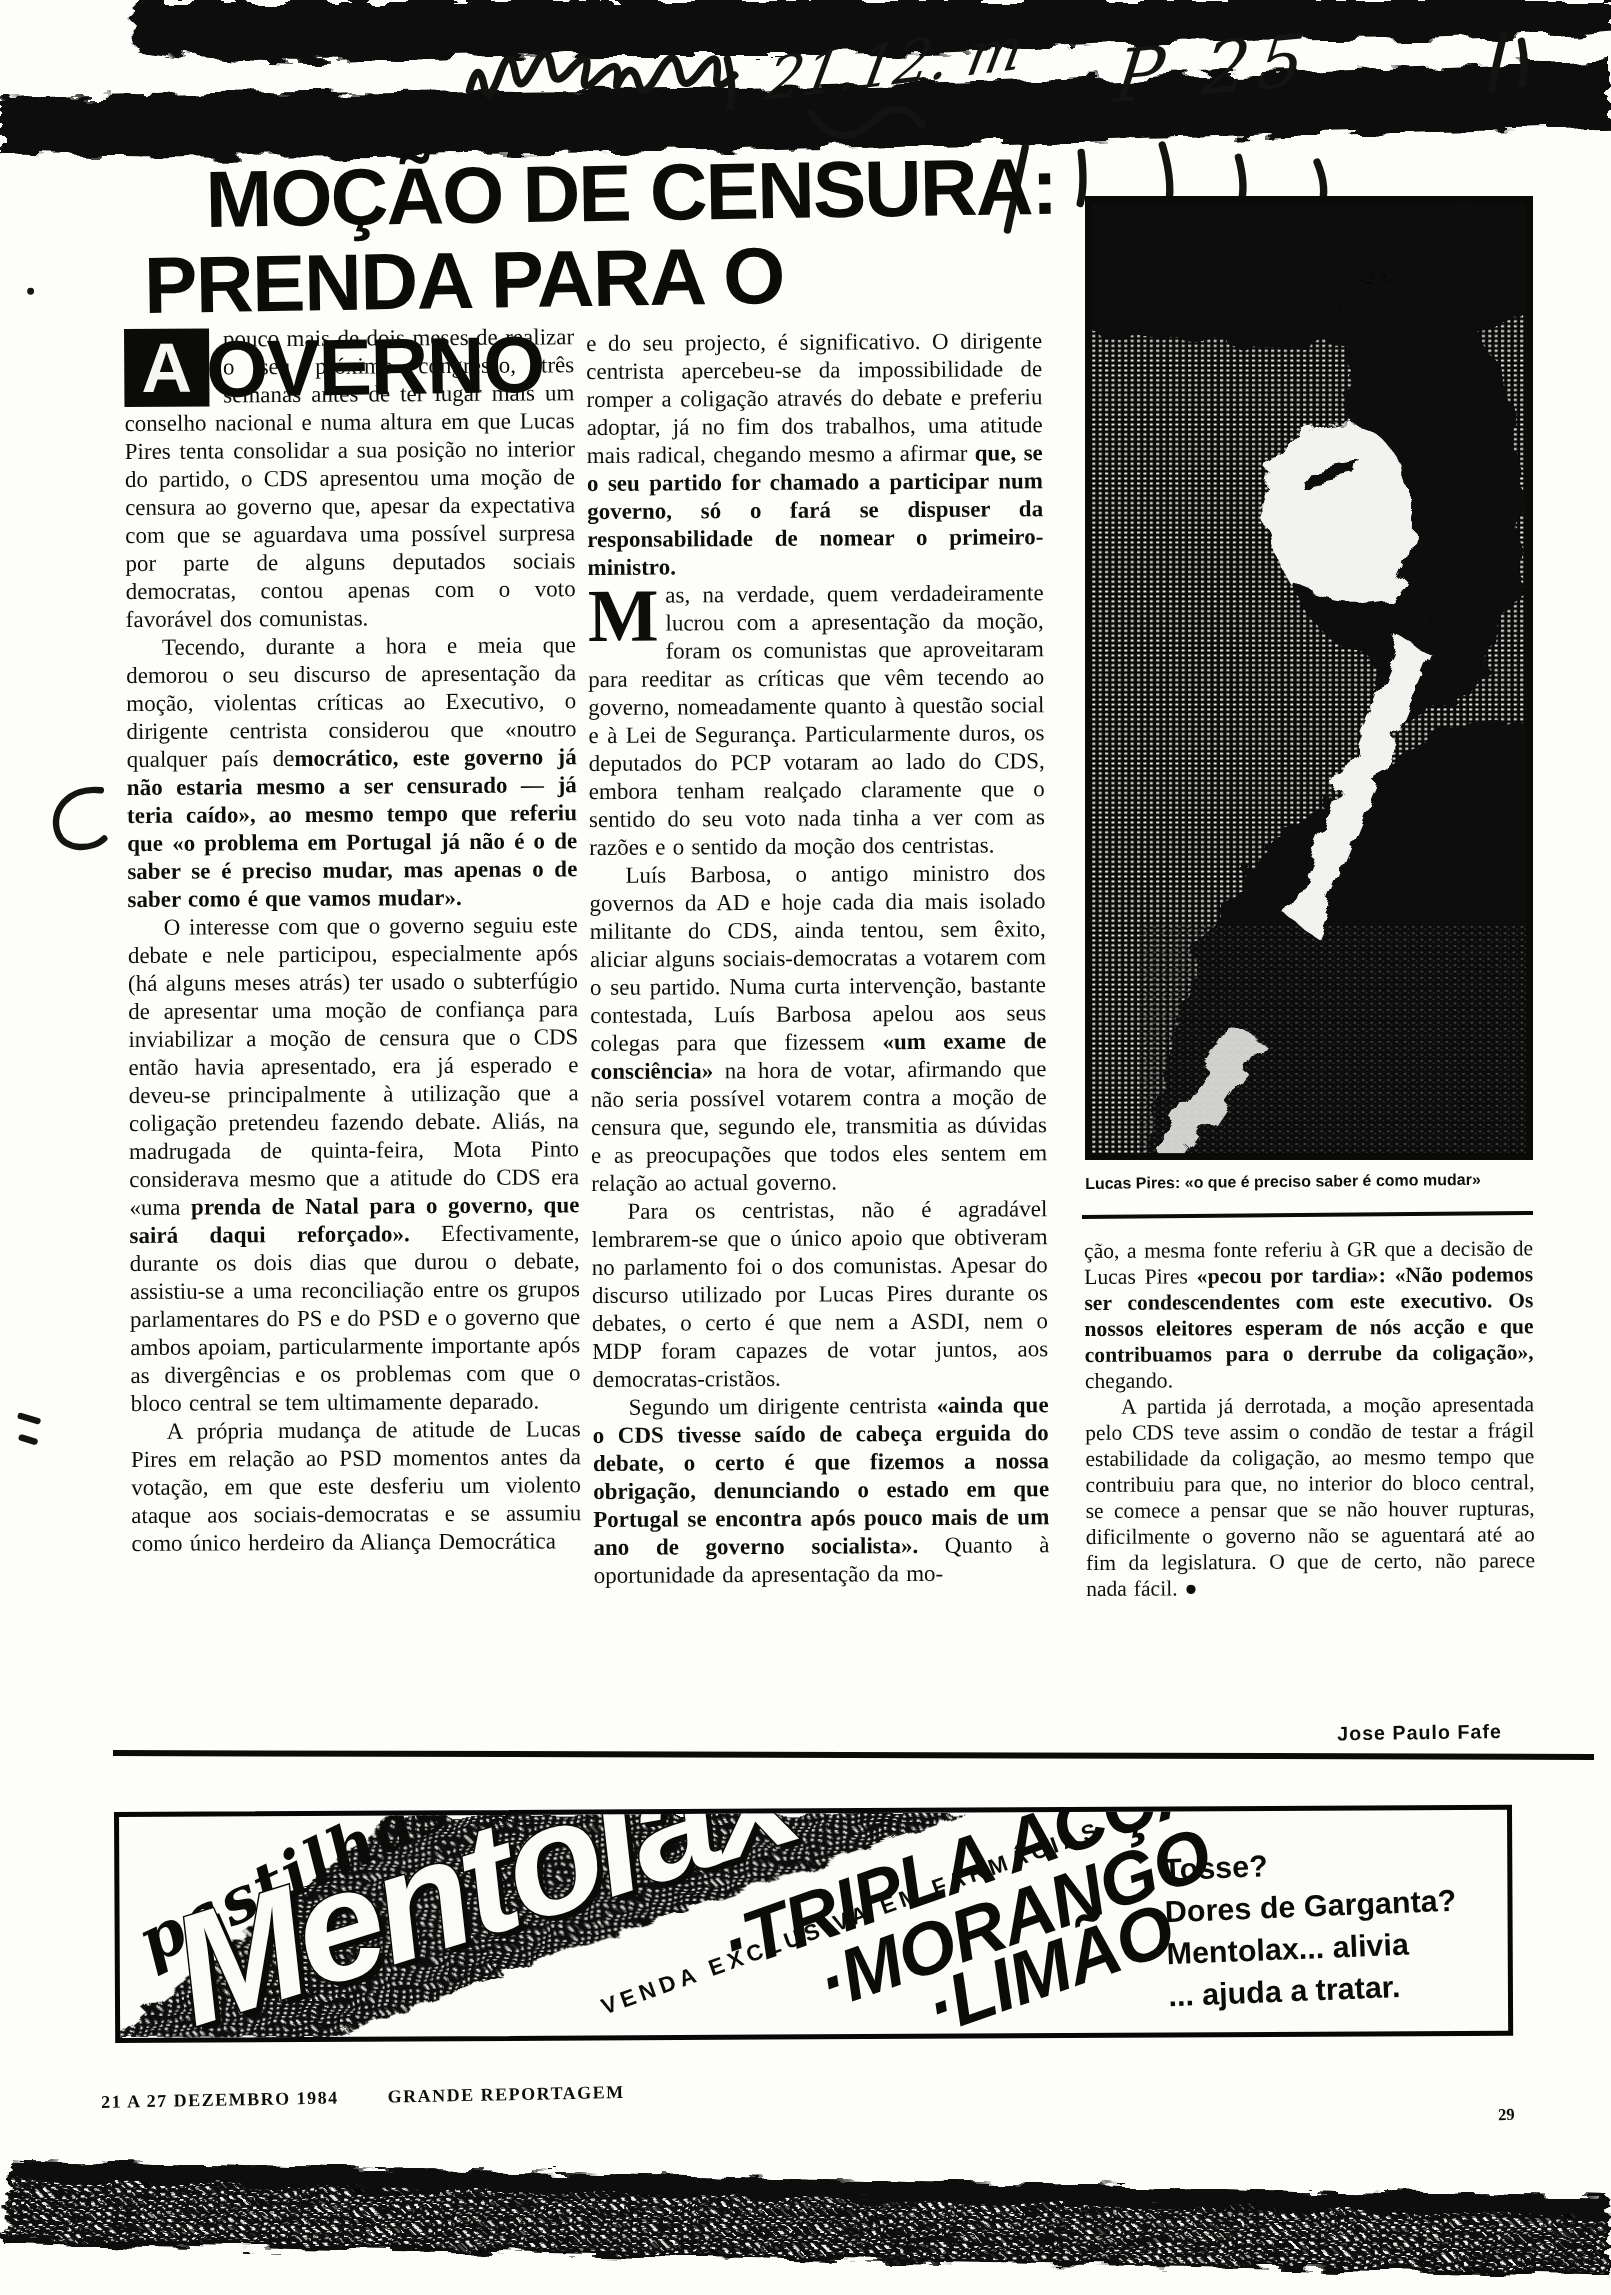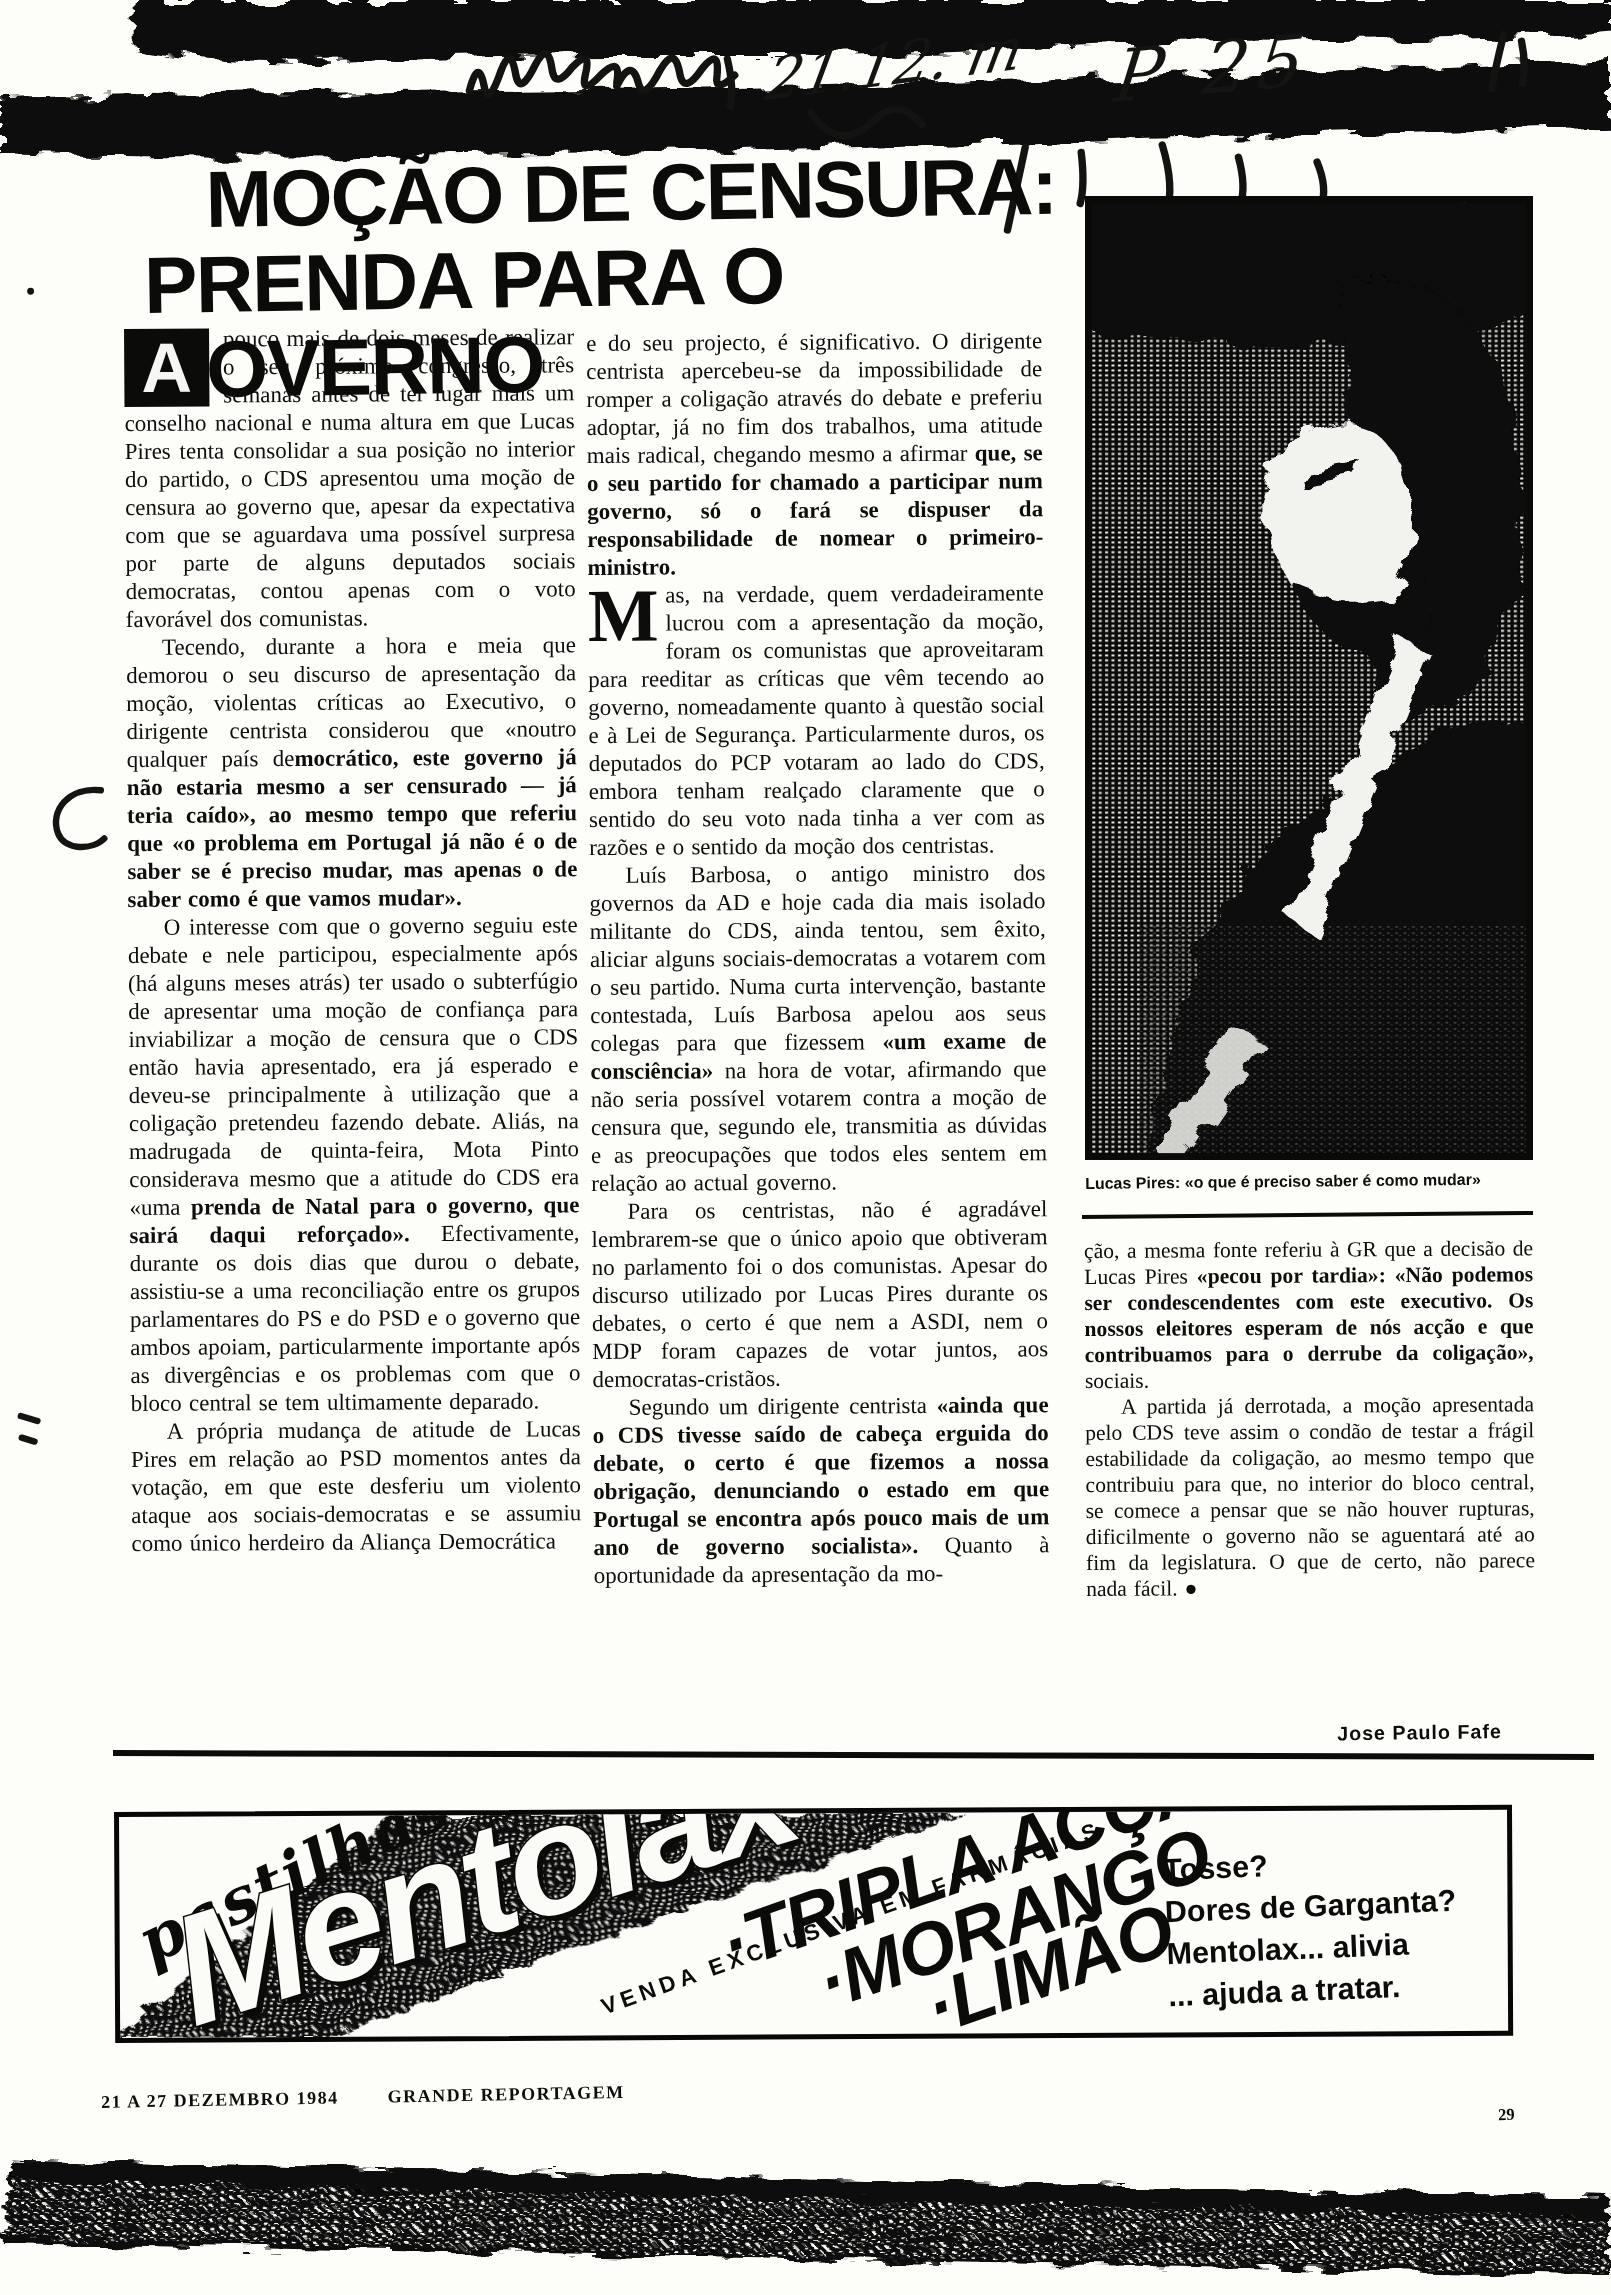--- a/index.html
+++ b/index.html
@@ -116,21 +116,21 @@
       <p class="ind"><span>A própria mudança de atitude de Lucas Pires em relação ao PSD momentos antes da votação, em que este desferiu um violento ataque aos sociais-democratas e se assumiu como único herdeiro da Aliança Democrática</span></p>
     </div>
   <div class="abs col col2">
       <p><span>e do seu projecto, é significativo. O dirigente centrista apercebeu-se da impossibilidade de romper a coligação através do debate e preferiu adoptar, já no fim dos trabalhos, uma atitude mais radical, chegando mesmo a afirmar </span><span class="b">que, se o seu partido for chamado a participar num governo, só o fará se dispuser da responsabilidade de nomear o primeiro-ministro.</span></p>
       <p><span class="dc dcM">M</span><span>as, na verdade, quem verdadeiramente lucrou com a apresentação da moção, foram os comunistas que aproveitaram para reeditar as críticas que vêm tecendo ao governo, nomeadamente quanto à questão social e à Lei de Segurança. Particularmente duros, os deputados do PCP votaram ao lado do CDS, embora tenham realçado claramente que o sentido do seu voto nada tinha a ver com as razões e o sentido da moção dos centristas.</span></p>
       <p class="ind"><span>Luís Barbosa, o antigo ministro dos governos da AD e hoje cada dia mais isolado militante do CDS, ainda tentou, sem êxito, aliciar alguns sociais-democratas a votarem com o seu partido. Numa curta intervenção, bastante contestada, Luís Barbosa apelou aos seus colegas para que fizessem </span><span class="b">«um exame de consciência»</span><span> na hora de votar, afirmando que não seria possível votarem contra a moção de censura que, segundo ele, transmitia as dúvidas e as preocupações que todos eles sentem em relação ao actual governo.</span></p>
       <p class="ind"><span>Para os centristas, não é agradável lembrarem-se que o único apoio que obtiveram no parlamento foi o dos comunistas. Apesar do discurso utilizado por Lucas Pires durante os debates, o certo é que nem a ASDI, nem o MDP foram capazes de votar juntos, aos democratas-cristãos.</span></p>
       <p class="ind"><span>Segundo um dirigente centrista </span><span class="b">«ainda que o CDS tivesse saído de cabeça erguida do debate, o certo é que fizemos a nossa obrigação, denunciando o estado em que Portugal se encontra após pouco mais de um ano de governo socialista».</span><span> Quanto à oportunidade da apresentação da mo-</span></p>
     </div>
   <div class="abs col col3">
-      <p><span>ção, a mesma fonte referiu à GR que a decisão de Lucas Pires </span><span class="b">«pecou por tardia»: «Não podemos ser condescendentes com este executivo. Os nossos eleitores esperam de nós acção e que contribuamos para o derrube da coligação»,</span><span> sociais.</span></p>
+      <p><span>ção, a mesma fonte referiu à GR que a decisão de Lucas Pires </span><span class="b">«pecou por tardia»: «Não podemos ser condescendentes com este executivo. Os nossos eleitores esperam de nós acção e que contribuamos para o derrube da coligação»,</span><span> chegando.</span></p>
       <p class="ind"><span>A partida já derrotada, a moção apresentada pelo CDS teve assim o condão de testar a frágil estabilidade da coligação, ao mesmo tempo que contribuiu para que, no interior do bloco central, se comece a pensar que se não houver rupturas, dificilmente o governo não se aguentará até ao fim da legislatura. O que de certo, não parece nada fácil. ●</span></p>
     </div>
 
   <div class="abs photo">
     <svg viewBox="0 0 912 1962" preserveAspectRatio="none">
       <defs>
         <pattern id="sp1" width="13" height="10" patternUnits="userSpaceOnUse">
           <rect width="13" height="10" fill="#0a0a09"></rect>
           <rect x="2" y="3" width="6" height="4" fill="#f2f2ee"></rect>
         </pattern>

